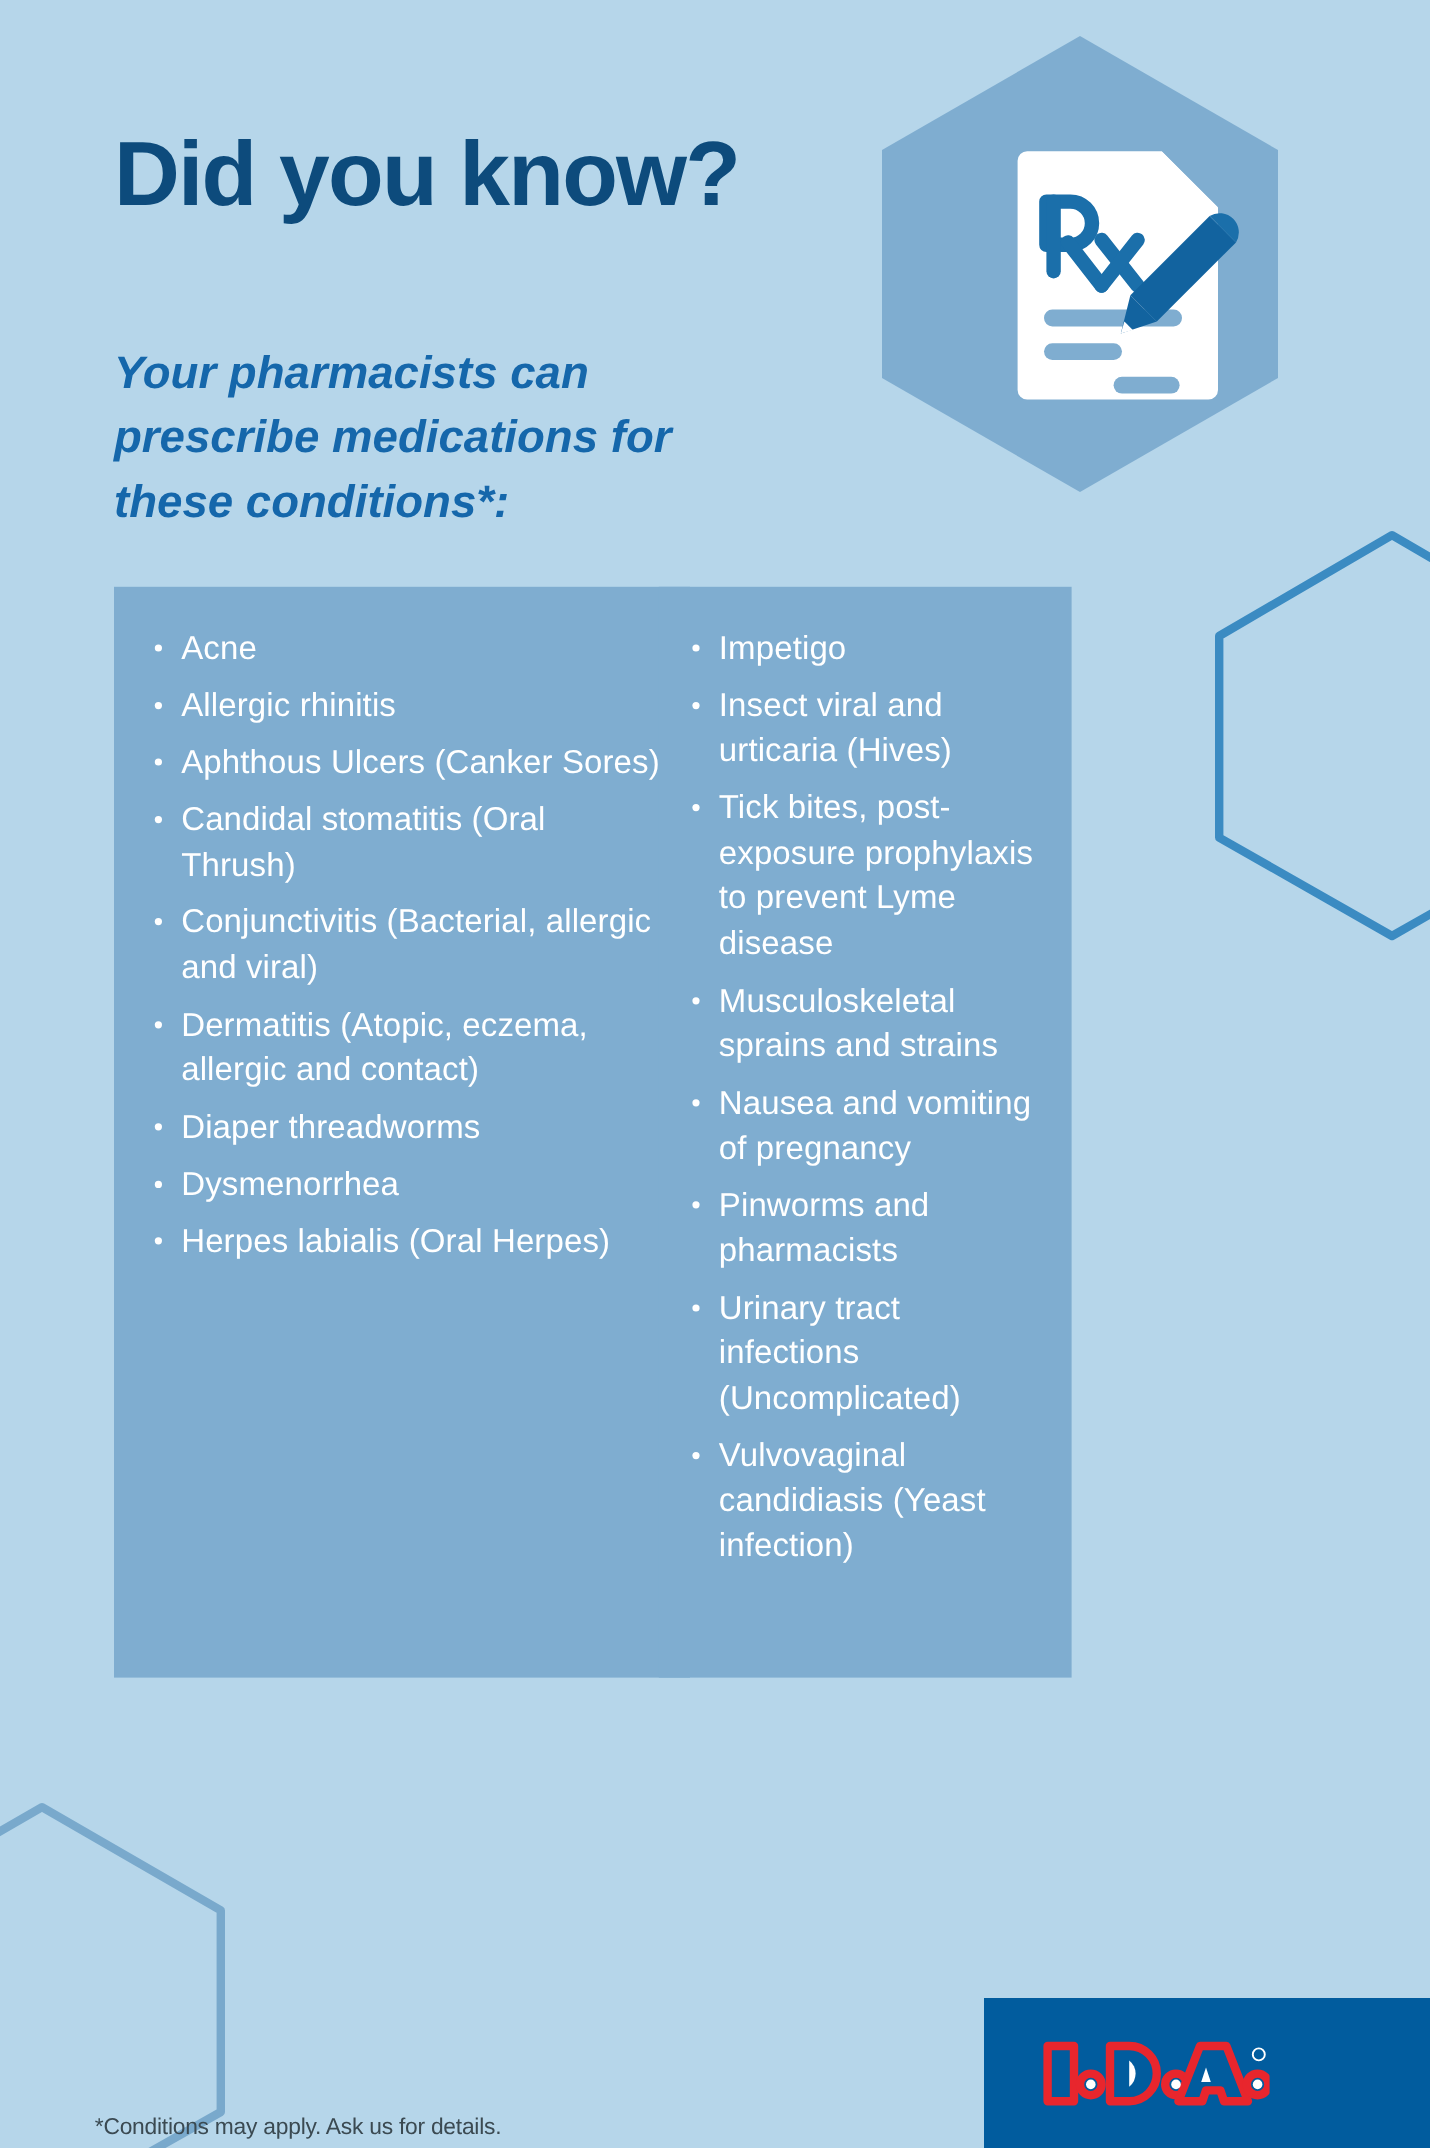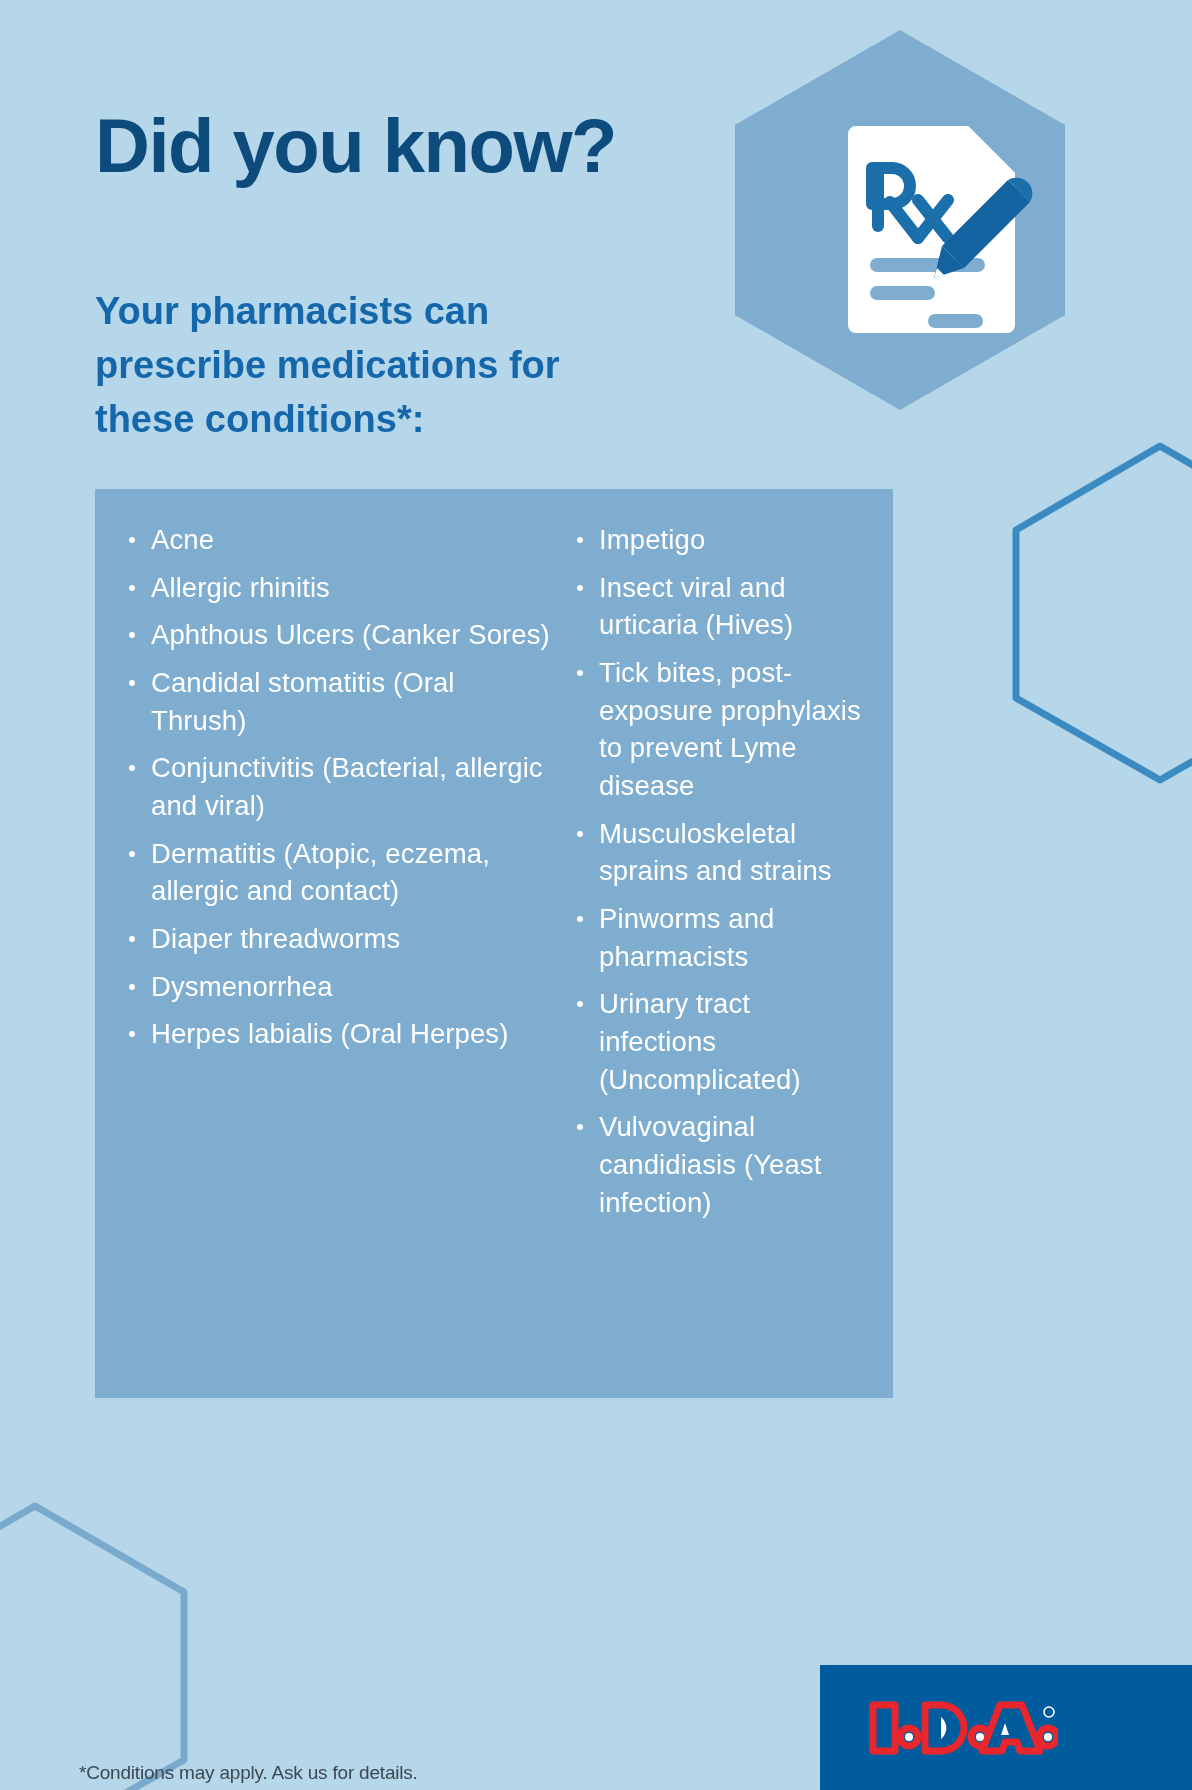--- a/index.html
+++ b/index.html
@@ -71,20 +71,21 @@
   .subhead {
     position: absolute;
     top: 285px;
     left: 95px;
     width: 560px;
     font-size: 38px;
     font-weight: bold;
     color: #1567ab;
     line-height: 1.42;
     margin: 0;
+    font-style: italic;
   }
 
   
   .col {
     position: absolute;
     top: 489px;
     background: #7fadd0;
     box-sizing: border-box;
   }
   .col-left {
@@ -217,20 +218,21 @@
       <li>Herpes labialis (Oral Herpes)</li>
     </ul>
   </div>
 
   <div class="col col-right">
     <ul class="cond-list">
       <li>Impetigo</li>
       <li>Insect viral and urticaria (Hives)</li>
       <li>Tick bites, post-exposure prophylaxis to prevent Lyme disease</li>
       <li>Musculoskeletal sprains and strains</li>
+      <li>Nausea and vomiting of pregnancy</li>
       <li>Pinworms and pharmacists</li>
       <li>Urinary tract infections (Uncomplicated)</li>
       <li>Vulvovaginal candidiasis (Yeast infection)</li>
     </ul>
   </div>
 
   <p class="footnote">*Conditions may apply. Ask us for details.</p>
 
   <div class="logo-block">
     <div class="logo-mark">

